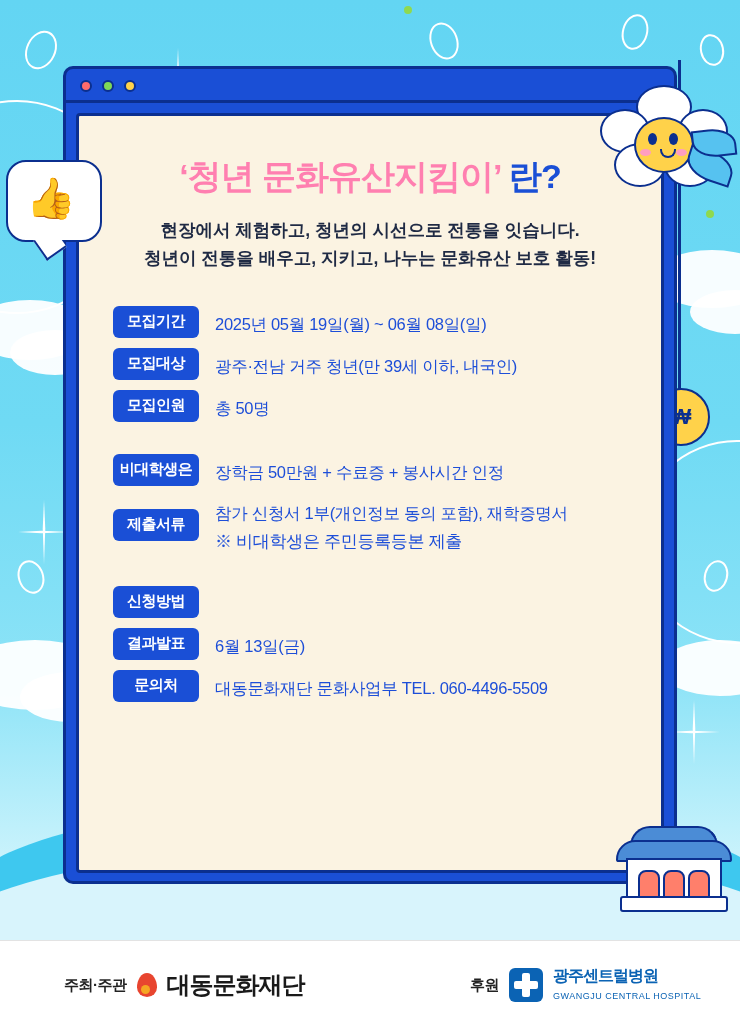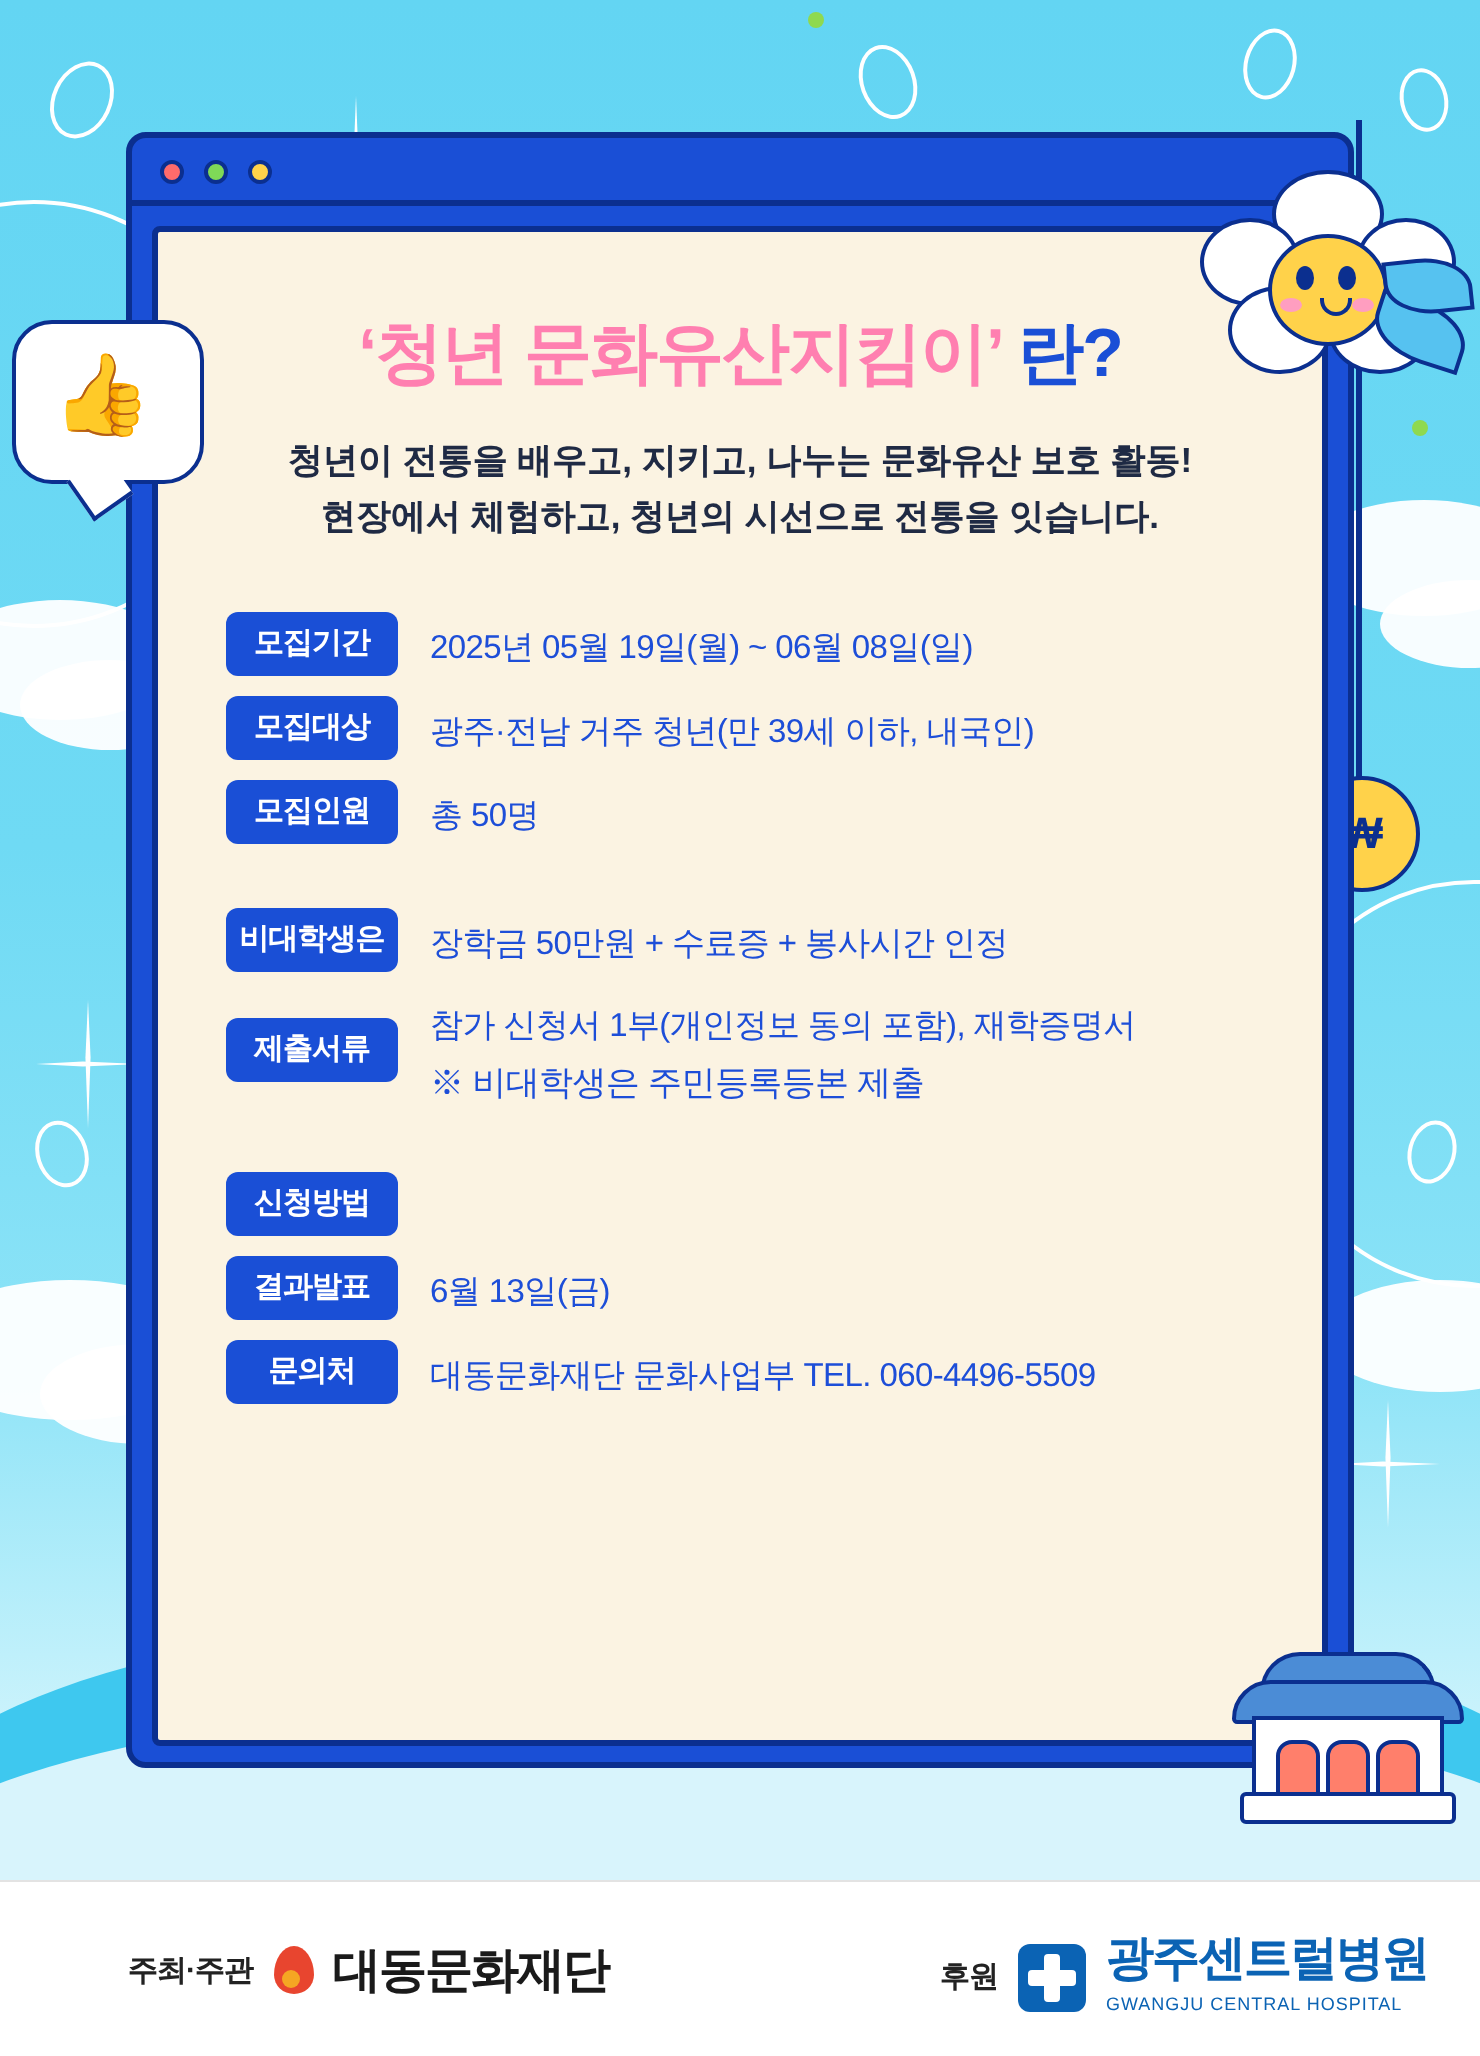--- a/index.html
+++ b/index.html
@@ -158,21 +158,21 @@
   }
   .f-left{position:absolute;left:64px;top:28px;display:flex;align-items:center;gap:10px;}
   .f-right{position:absolute;left:470px;top:26px;display:flex;align-items:center;gap:10px;}
   .f-label{font-size:15px;font-weight:bold;color:#222;letter-spacing:-0.5px;}
   .f-brand{font-size:24px;font-weight:bold;color:#1a1a1a;letter-spacing:-1px;}
   .ddmh-mark{width:20px;height:24px;background:#e8452f;border-radius:50% 50% 50% 50%/60% 60% 40% 40%;position:relative;}
   .ddmh-mark::after{content:"";position:absolute;left:4px;top:12px;width:9px;height:9px;background:#f5a623;border-radius:50%;}
   .hosp-mark{width:34px;height:34px;background:#0b63b4;border-radius:6px;position:relative;}
   .hosp-mark::before{content:"";position:absolute;left:13px;top:5px;width:8px;height:24px;background:#fff;border-radius:2px;}
   .hosp-mark::after{content:"";position:absolute;left:5px;top:13px;width:24px;height:8px;background:#fff;border-radius:2px;}
-  .hosp-name{font-size:24px;font-weight:bold;color:#0b63b4;letter-spacing:-1px;line-height:1.05;}
+  .hosp-name{font-size:16px;font-weight:bold;color:#0b63b4;letter-spacing:-1px;line-height:1.05;}
   .hosp-sub{font-size:9px;font-weight:normal;color:#0b63b4;letter-spacing:.5px;}
 </style>
 </head>
 <body>
 
 <div class="poster">
   <div class="sky"></div>
 
   <div class="cloud" style="left:-30px;top:300px;width:120px;height:60px;"></div>
   <div class="cloud" style="left:10px;top:330px;width:90px;height:45px;"></div>
@@ -215,22 +215,22 @@
       <span class="tb-dot tb-green"></span>
       <span class="tb-dot tb-yellow"></span>
     </div>
 
     <div class="content">
       <h1 class="title">
         <span class="pink">‘</span><span class="pink">청년 문화유산지킴이</span><span class="pink">’</span><span> 란?</span>
       </h1>
 
       <div class="subtitle">
+        <div>현장에서 체험하고, 청년의 시선으로 전통을 잇습니다.</div>
         <div>청년이 전통을 배우고, 지키고, 나누는 문화유산 보호 활동!</div>
-        <div>현장에서 체험하고, 청년의 시선으로 전통을 잇습니다.</div>
       </div>
 
       <div class="rows">
         <div class="row">
           <div class="tag">모집기간</div>
           <div class="val">2025년 05월 19일(월) ~ 06월 08일(일)</div>
         </div>
         <div class="row">
           <div class="tag">모집대상</div>
           <div class="val">광주·전남 거주 청년(만 39세 이하, 내국인)</div>

